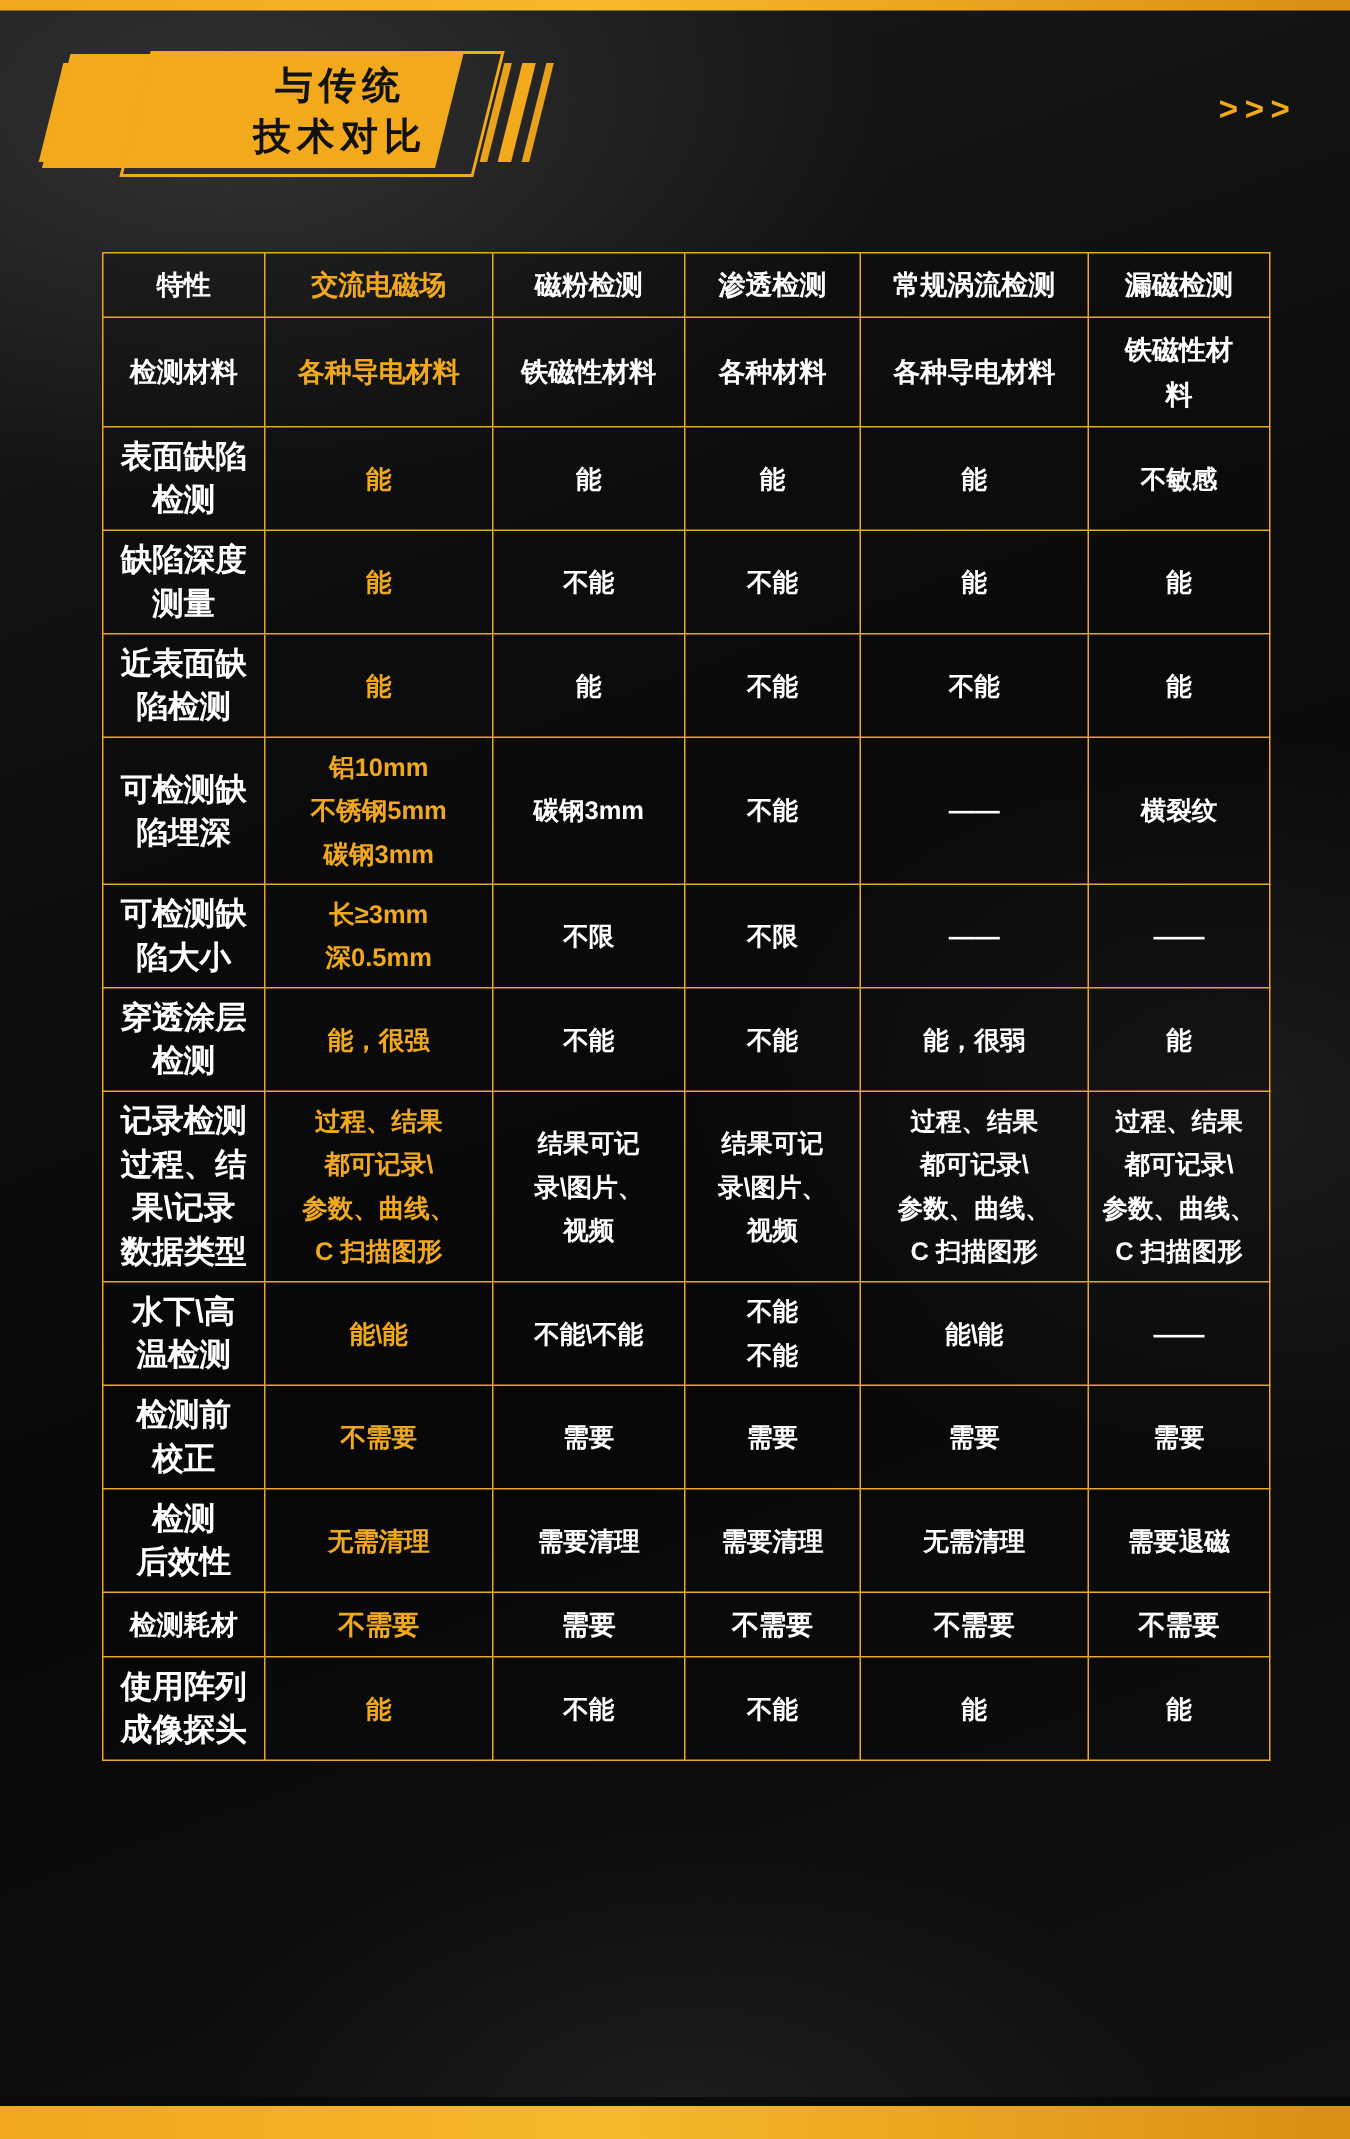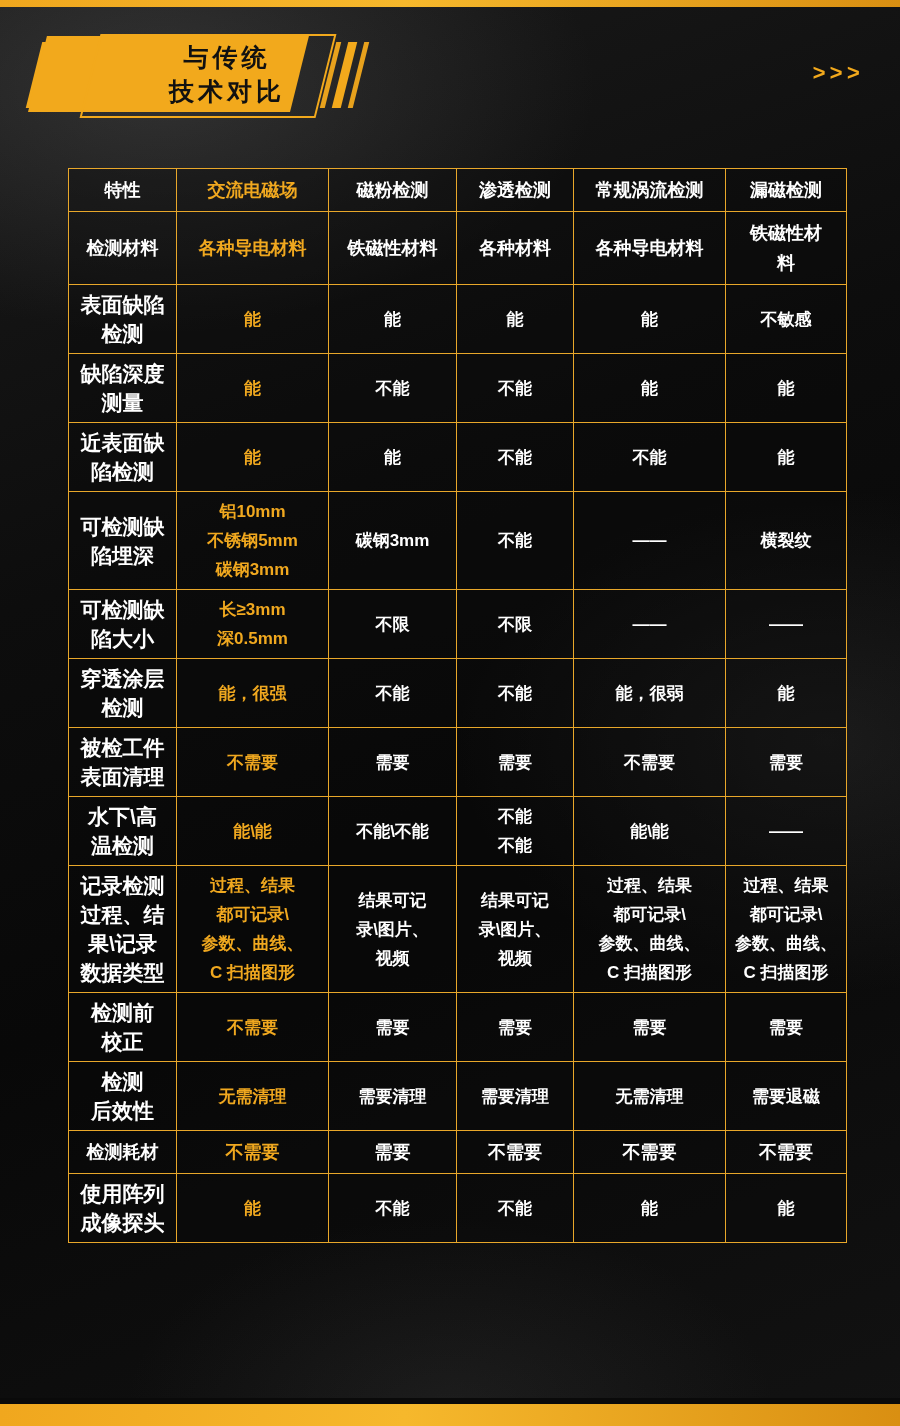--- a/index.html
+++ b/index.html
@@ -266,40 +266,20 @@
         <tr>
           <td class="feat">穿透涂层
 检测</td>
           <td class="hl">能，很强</td>
           <td>不能</td>
           <td>不能</td>
           <td>能，很弱</td>
           <td>能</td>
         </tr>
 
-        <tr>
-          <td class="feat">被检工件
-表面清理</td>
-          <td class="hl">不需要</td>
-          <td>需要</td>
-          <td>需要</td>
-          <td>不需要</td>
-          <td>需要</td>
-        </tr>
-
-        <tr>
-          <td class="feat">水下\高
-温检测</td>
-          <td class="hl">能\能</td>
-          <td>不能\不能</td>
-          <td>不能
-不能</td>
-          <td>能\能</td>
-          <td>——</td>
-        </tr>
 
         <tr>
           <td class="feat">记录检测
 过程、结
 果\记录
 数据类型</td>
           <td class="hl">过程、结果
 都可记录\
 参数、曲线、
 C 扫描图形</td>
@@ -313,20 +293,31 @@
 都可记录\
 参数、曲线、
 C 扫描图形</td>
           <td>过程、结果
 都可记录\
 参数、曲线、
 C 扫描图形</td>
         </tr>
 
         <tr>
+          <td class="feat">水下\高
+温检测</td>
+          <td class="hl">能\能</td>
+          <td>不能\不能</td>
+          <td>不能
+不能</td>
+          <td>能\能</td>
+          <td>——</td>
+        </tr>
+
+        <tr>
           <td class="feat">检测前
 校正</td>
           <td class="hl">不需要</td>
           <td>需要</td>
           <td>需要</td>
           <td>需要</td>
           <td>需要</td>
         </tr>
 
 

